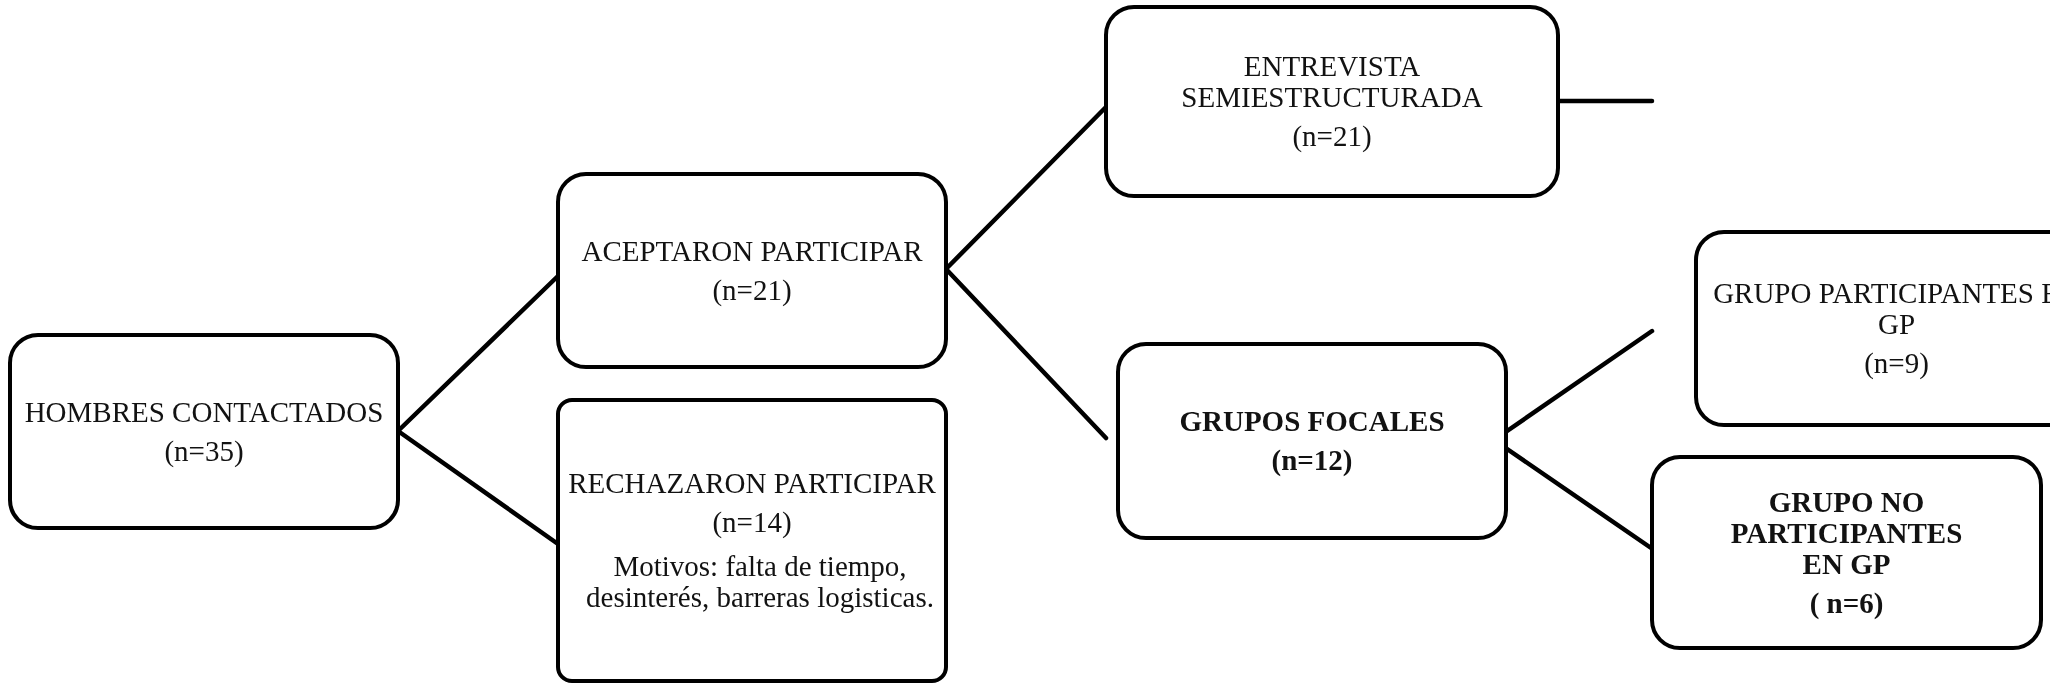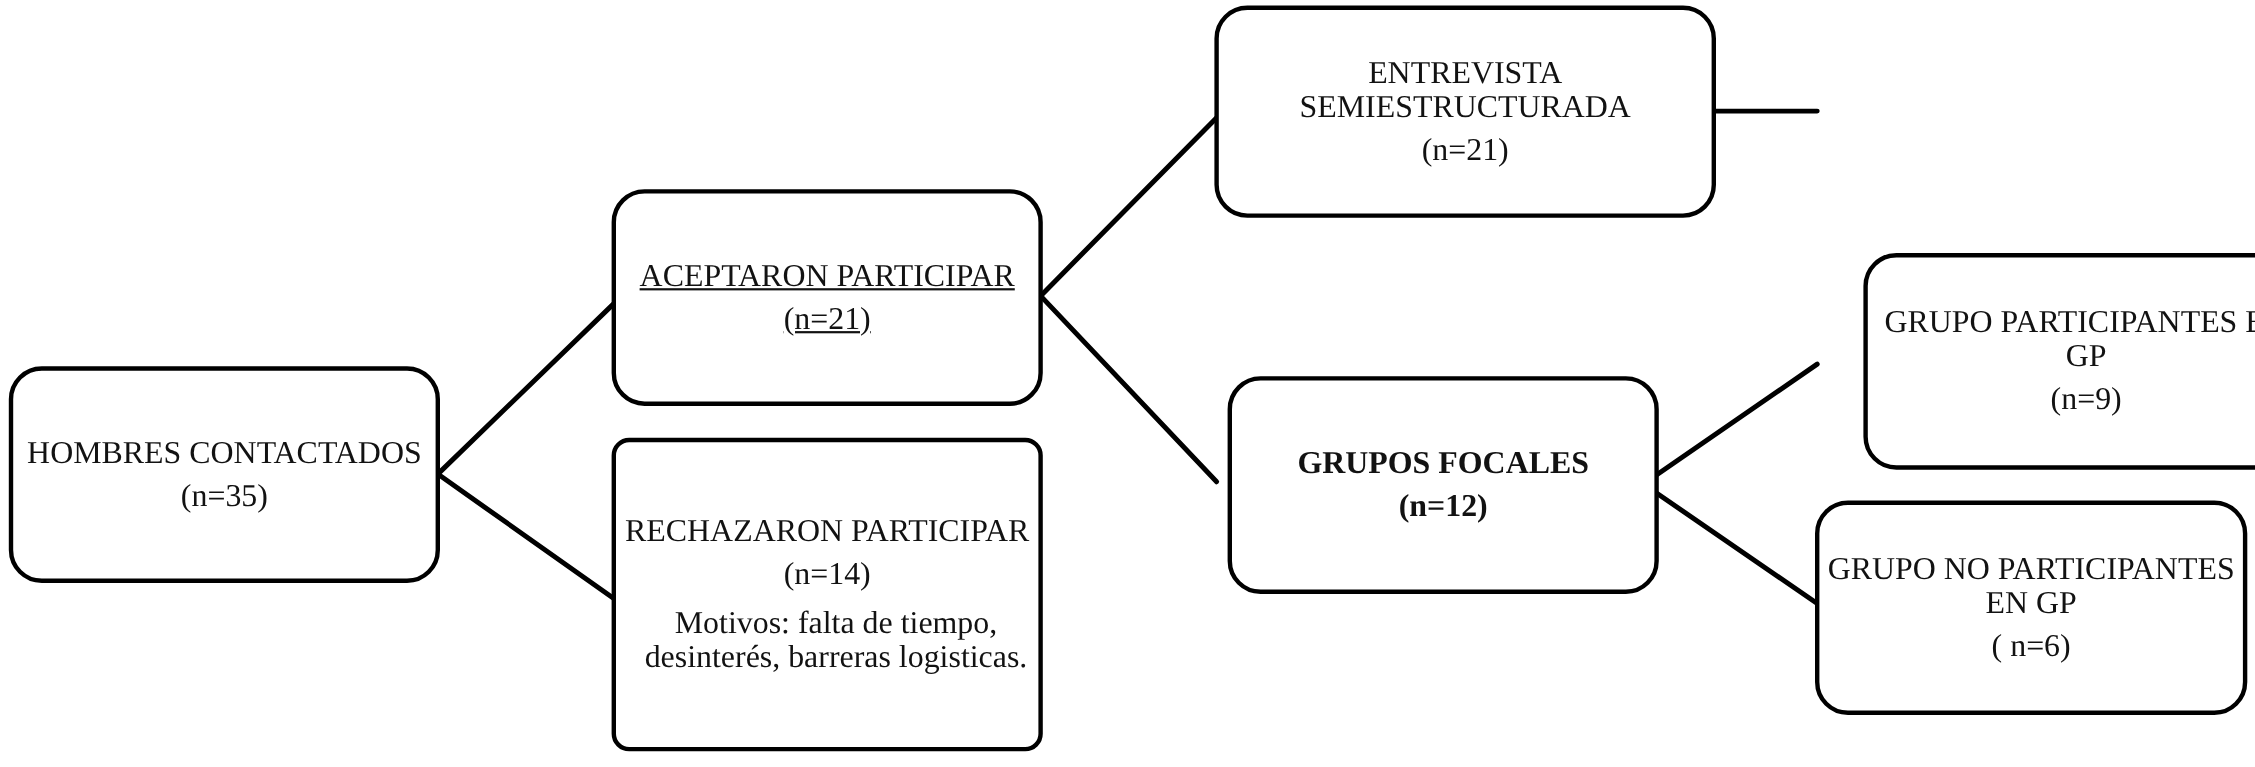--- a/index.html
+++ b/index.html
@@ -37,27 +37,27 @@
     line-height: 31px;
     white-space: pre-line;
     padding: 0 2px;
   }
   .node .n-line { margin-top: 8px; }
   .node .note-line { margin-top: 13px; margin-left: 16px; }
   .node div:empty { display: none; }
 
   
   .n-hombres   { left: 8px;    top: 333px; width: 392px; height: 197px; }
-  .n-aceptaron { left: 556px;  top: 172px; width: 392px; height: 197px; text-decoration: underline; }
+  .n-aceptaron { left: 556px;  top: 172px; width: 392px; height: 197px; }
   .n-rechazaron{ left: 556px;  top: 398px; width: 392px; height: 285px; border-radius: 16px; }
   .n-entrevista{ left: 1104px; top: 5px;   width: 456px; height: 193px; }
   .n-objetivo  { left: 1650px; top: 3px;   width: 391px; height: 195px; }
   .n-grupos    { left: 1116px; top: 342px; width: 392px; height: 198px; font-weight: bold; }
   .n-grupo-p   { left: 1694px; top: 230px; width: 393px; height: 197px; padding-left: 14px; }
-  .n-grupo-np  { left: 1650px; top: 455px; width: 393px; height: 195px; }
+  .n-grupo-np  { left: 1650px; top: 455px; width: 393px; height: 195px; font-weight: bold; }
 </style>
 </head>
 <body>
 
 <div class="canvas">
 
   <svg class="connectors" viewBox="0 0 2050 697" xmlns="http://www.w3.org/2000/svg" aria-hidden="true">
     <line x1="398" y1="431" x2="558" y2="276"></line>
     <line x1="398" y1="431" x2="558" y2="544"></line>
     <line x1="946" y1="269" x2="1106" y2="107"></line>

